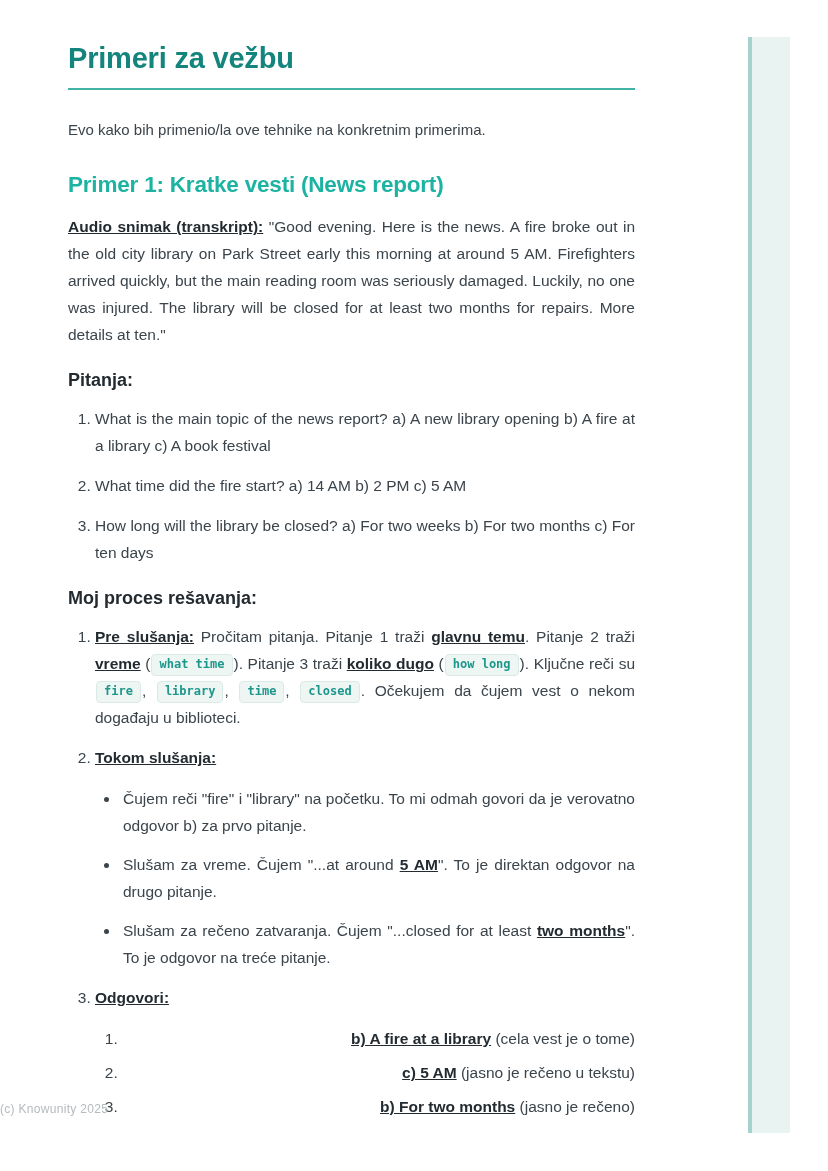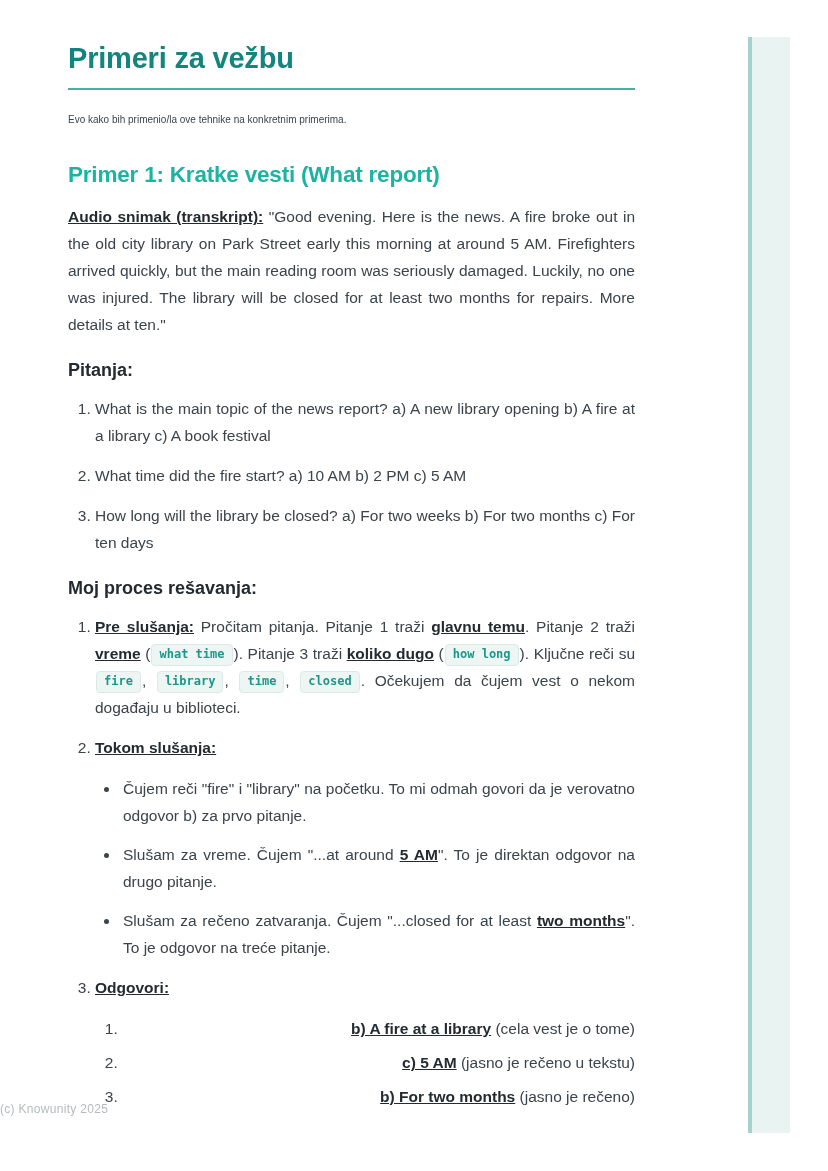--- a/index.html
+++ b/index.html
@@ -24,22 +24,22 @@
     font-weight: bold;
     color: #14857c;
     letter-spacing: -0.2px;
   }
   hr.title-rule {
     border: none;
     border-top: 2px solid #41b2a4;
     margin: 13px 0 0 0;
   }
   p.intro {
-    margin: 17px 0 0 0;
-    font-size: 10px;
+    margin: 27px 0 0 0;
+    font-size: 15px;
     line-height: 26px;
   }
   h2 {
     margin: 28px 0 0 0;
     font-size: 22.5px;
     line-height: 1.2;
     font-weight: bold;
     color: #1db3a2;
     letter-spacing: -0.2px;
   }
@@ -122,29 +122,29 @@
 </head>
 <body>
 
 <div class="content">
 
   <h1>Primeri za vežbu</h1>
   <hr class="title-rule">
 
   <p class="intro">Evo kako bih primenio/la ove tehnike na konkretnim primerima.</p>
 
-  <h2>Primer 1: Kratke vesti (What report)</h2>
+  <h2>Primer 1: Kratke vesti (News report)</h2>
 
   <p class="para justify"><strong>Audio snimak (transkript):</strong><span> "Good evening. Here is the news. A fire broke out in the old city library on Park Street early this morning at around 5 AM. Firefighters arrived quickly, but the main reading room was seriously damaged. Luckily, no one was injured. The library will be closed for at least two months for repairs. More details at ten."</span></p>
 
   <p class="label">Pitanja:</p>
 
   <ol class="list-l1">
     <li><span>What is the main topic of the news report? a) A new library opening b) A fire at a library c) A book festival</span></li>
-    <li><span>What time did the fire start? a) 10 AM b) 2 PM c) 5 AM</span></li>
+    <li><span>What time did the fire start? a) 14 AM b) 2 PM c) 5 AM</span></li>
     <li><span>How long will the library be closed? a) For two weeks b) For two months c) For ten days</span></li>
   </ol>
 
   <p class="label">Moj proces rešavanja:</p>
 
   <ol class="list-l1">
 
     <li><strong>Pre slušanja:</strong><span> Pročitam pitanja. Pitanje 1 traži </span><strong>glavnu temu</strong><span>. Pitanje 2 traži </span><strong>vreme</strong><span> (</span><code class="kw">what time</code><span>). Pitanje 3 traži </span><strong>koliko dugo</strong><span> (</span><code class="kw">how long</code><span>). Ključne reči su </span><code class="kw">fire</code><span>, </span><code class="kw">library</code><span>, </span><code class="kw">time</code><span>, </span><code class="kw">closed</code><span>. Očekujem da čujem vest o nekom događaju u biblioteci.</span></li>
 
     <li>

